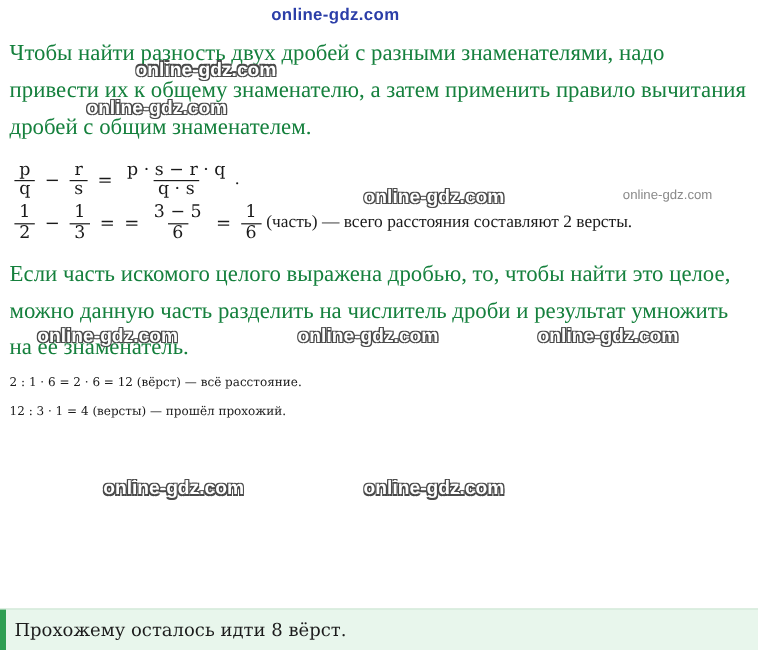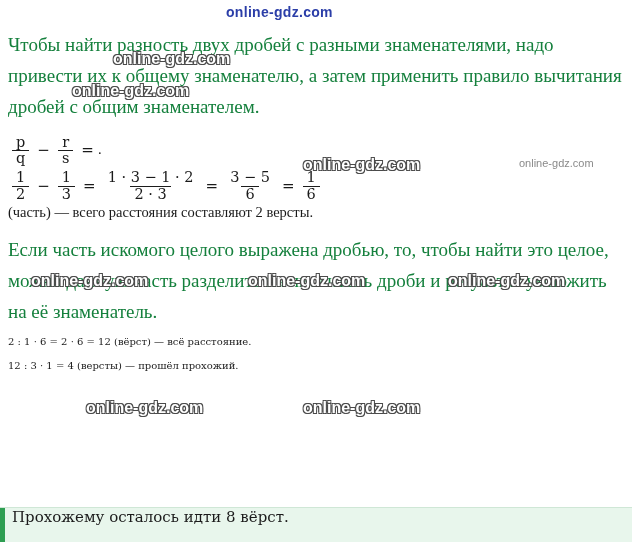--- a/index.html
+++ b/index.html
@@ -94,21 +94,21 @@
   }
   .answer-bar {
     position: absolute;
     left: 0;
     bottom: 0;
     width: 632px;
     height: 34px;
     background: #e8f6ec;
     border-top: 1px solid #cfe7d6;
     display: flex;
-    align-items: flex-start;
+    align-items: center;
   }
   .answer-bar .accent {
     width: 5px;
     height: 34px;
     background: #2e9e52;
   }
   .answer-text {
     font-family: "DejaVu Serif", serif;
     font-size: 15px;
     color: #1b1b1b;
@@ -149,38 +149,38 @@
       <span class="frac">
         <span class="num">p</span>
         <span class="den">q</span>
       </span>
       <span class="op">−</span>
       <span class="frac">
         <span class="num">r</span>
         <span class="den">s</span>
       </span>
       <span class="op">=</span>
+      <span class="frac">
+        <span class="num">p · s − r · q</span>
+        <span class="den">q · s</span>
+      </span>
       <span class="mathtext">.</span>
     </div>
 
     <div class="math-line block2">
       <span class="frac">
         <span class="num">1</span>
         <span class="den">2</span>
       </span>
       <span class="op">−</span>
       <span class="frac">
         <span class="num">1</span>
         <span class="den">3</span>
       </span>
       <span class="op">=</span>
-      <span class="frac">
-        <span class="num">1 · 3 − 1 · 2</span>
-        <span class="den">2 · 3</span>
-      </span>
       <span class="op">=</span>
       <span class="frac">
         <span class="num">3 − 5</span>
         <span class="den">6</span>
       </span>
       <span class="op">=</span>
       <span class="frac">
         <span class="num">1</span>
         <span class="den">6</span>
       </span>

